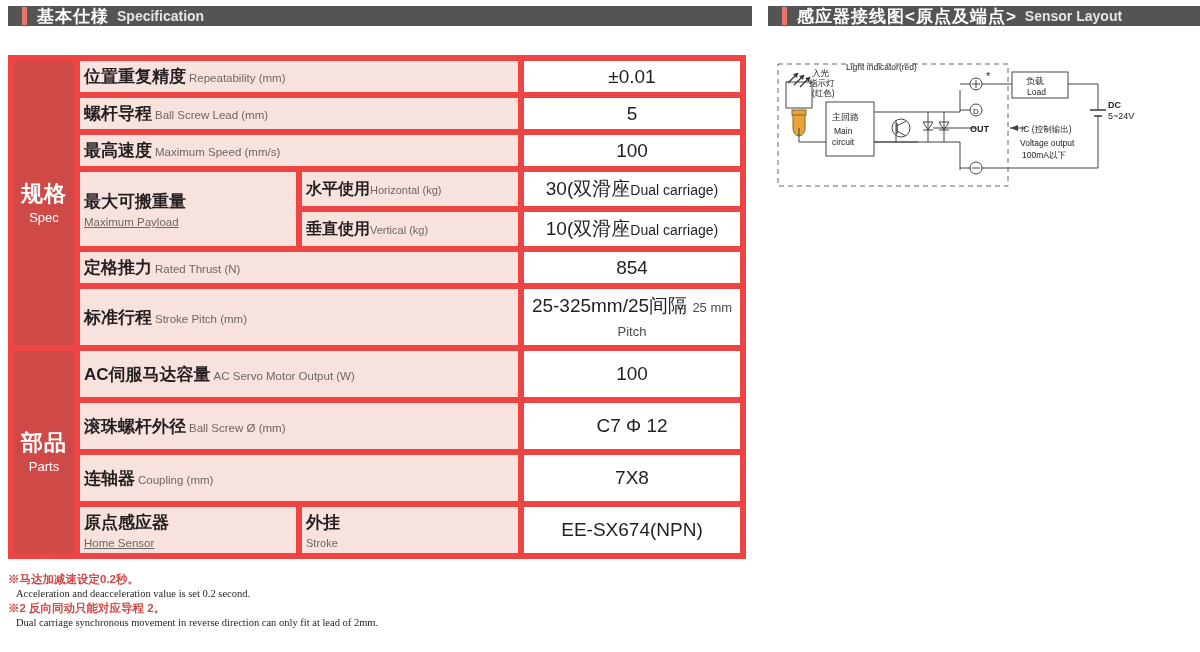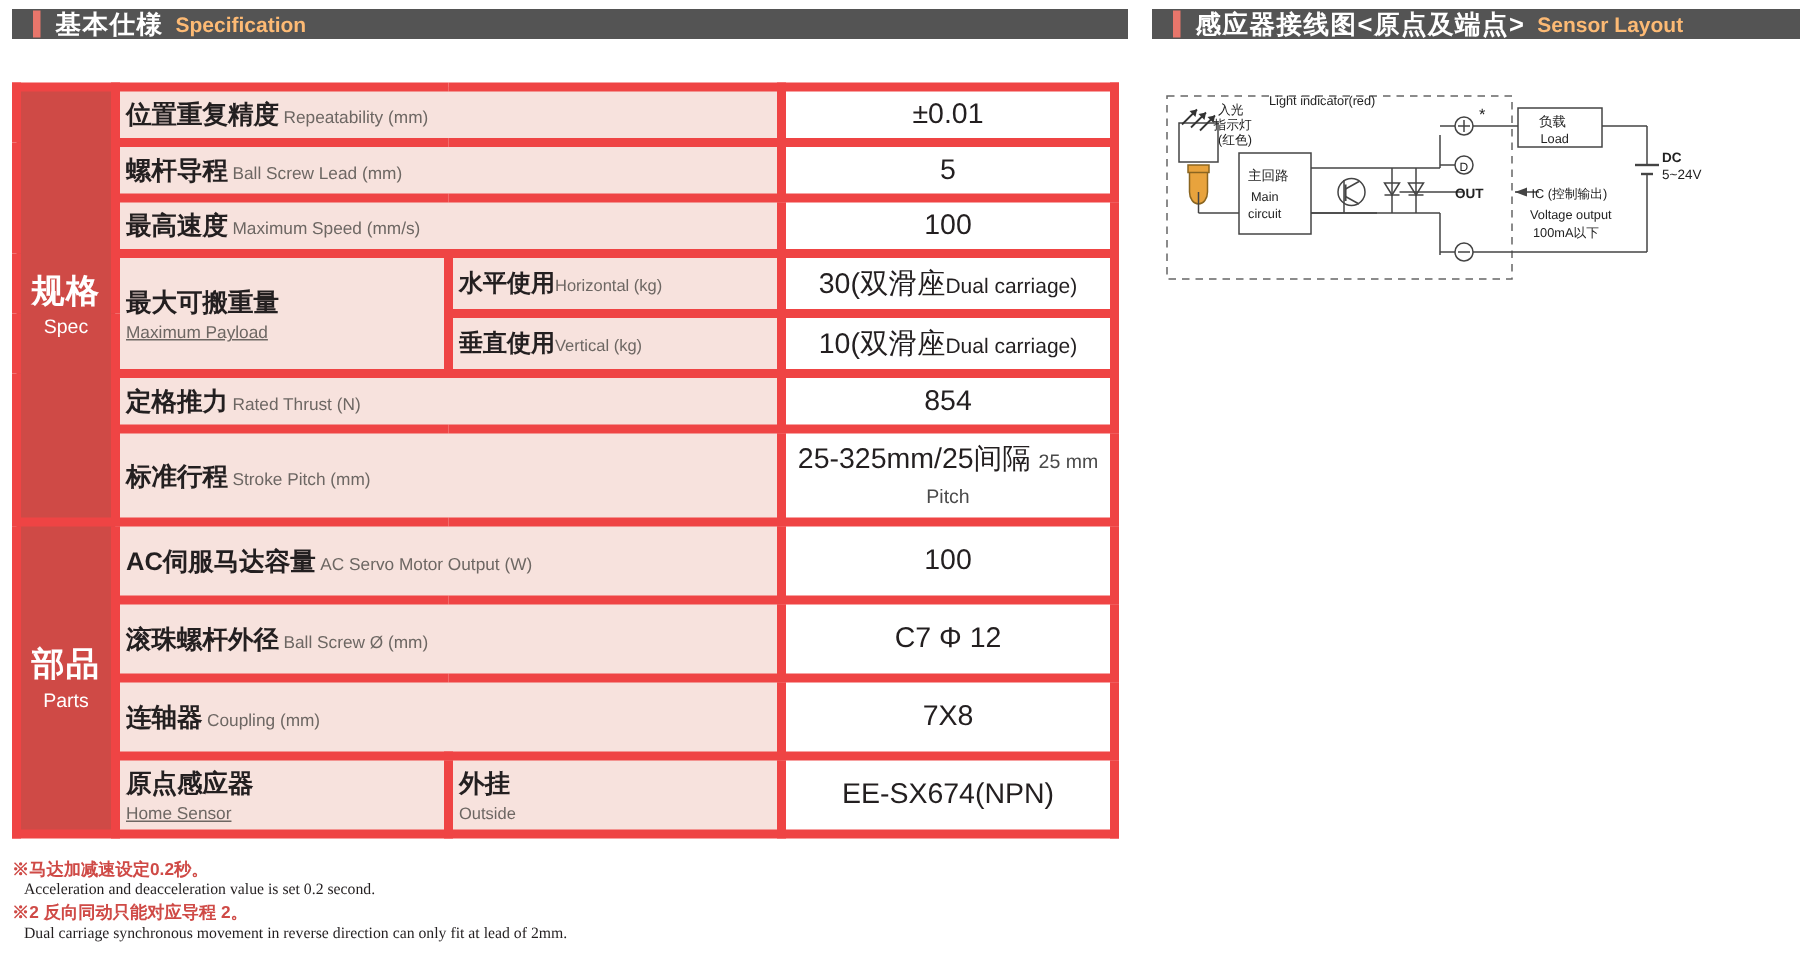--- a/index.html
+++ b/index.html
@@ -32,21 +32,21 @@
     margin-left: 14px;
     margin-right: 10px;
   }
   .hdr .cn {
     color: #ffffff;
     font-size: 17px;
     font-weight: bold;
     letter-spacing: 1px;
   }
   .hdr .en {
-    color: #fdba74;
+    color: #e5e5e5;
     font-size: 14px;
     font-weight: bold;
     margin-left: 8px;
   }
   #hdr-spec { left: 8px; width: 744px; }
   #hdr-sensor { left: 768px; width: 432px; }
 
   
   .spec-wrap {
     position: absolute;
@@ -259,21 +259,21 @@
       <td class="valcell">7X8</td>
     </tr>
 
     <tr>
       <td class="labelcell stacked rowtall">
         <span class="l-cn">原点感应器</span>
             <span class="l-en">Home Sensor</span>
       </td>
       <td class="subcell stacked">
         <span class="l-cn">外挂</span>
-            <span class="l-en">Outside</span>
+            <span class="l-en">Stroke</span>
       </td>
       <td class="valcell">EE-SX674(NPN)</td>
     </tr>
   </tbody>
     </table>
 </div>
 
 <div class="notes">
   <div class="note-cn">※马达加减速设定0.2秒。</div>
   <div class="note-en">Acceleration and deacceleration value is set 0.2 second.</div>

